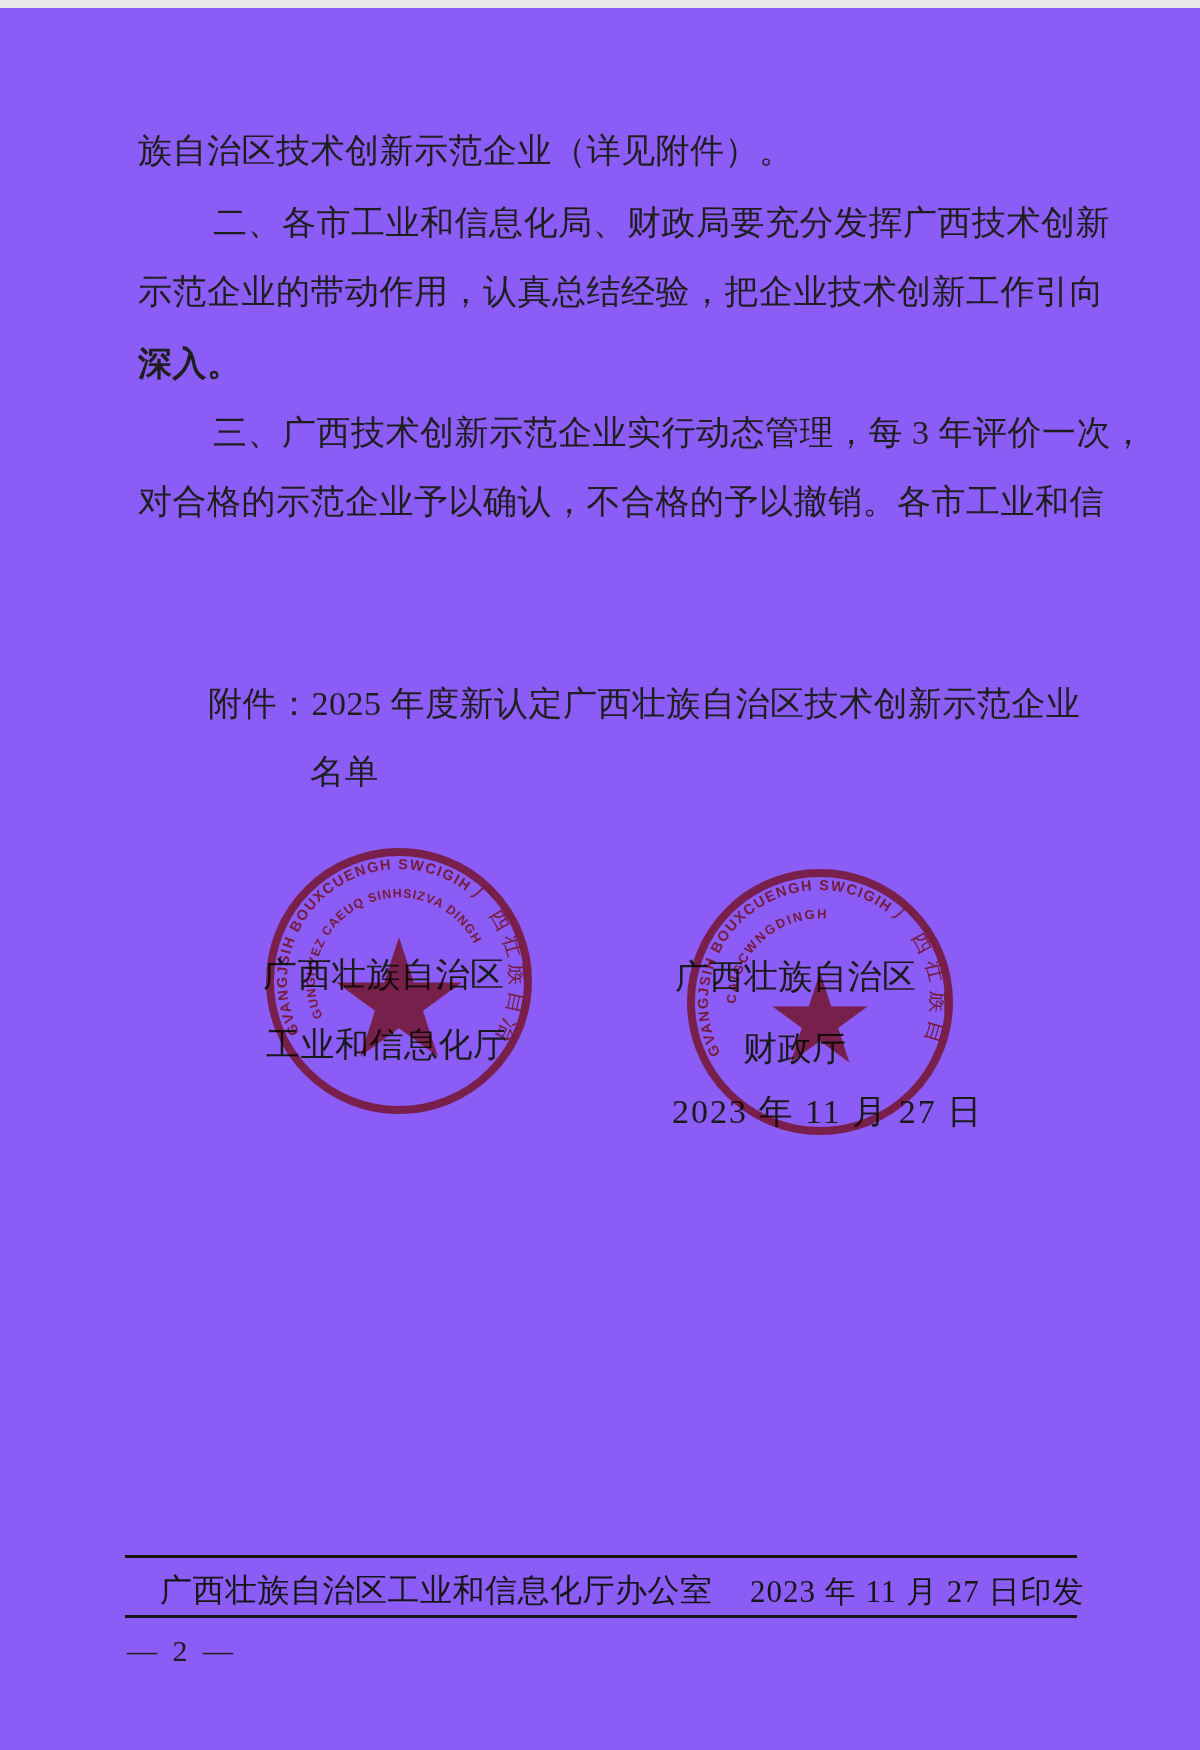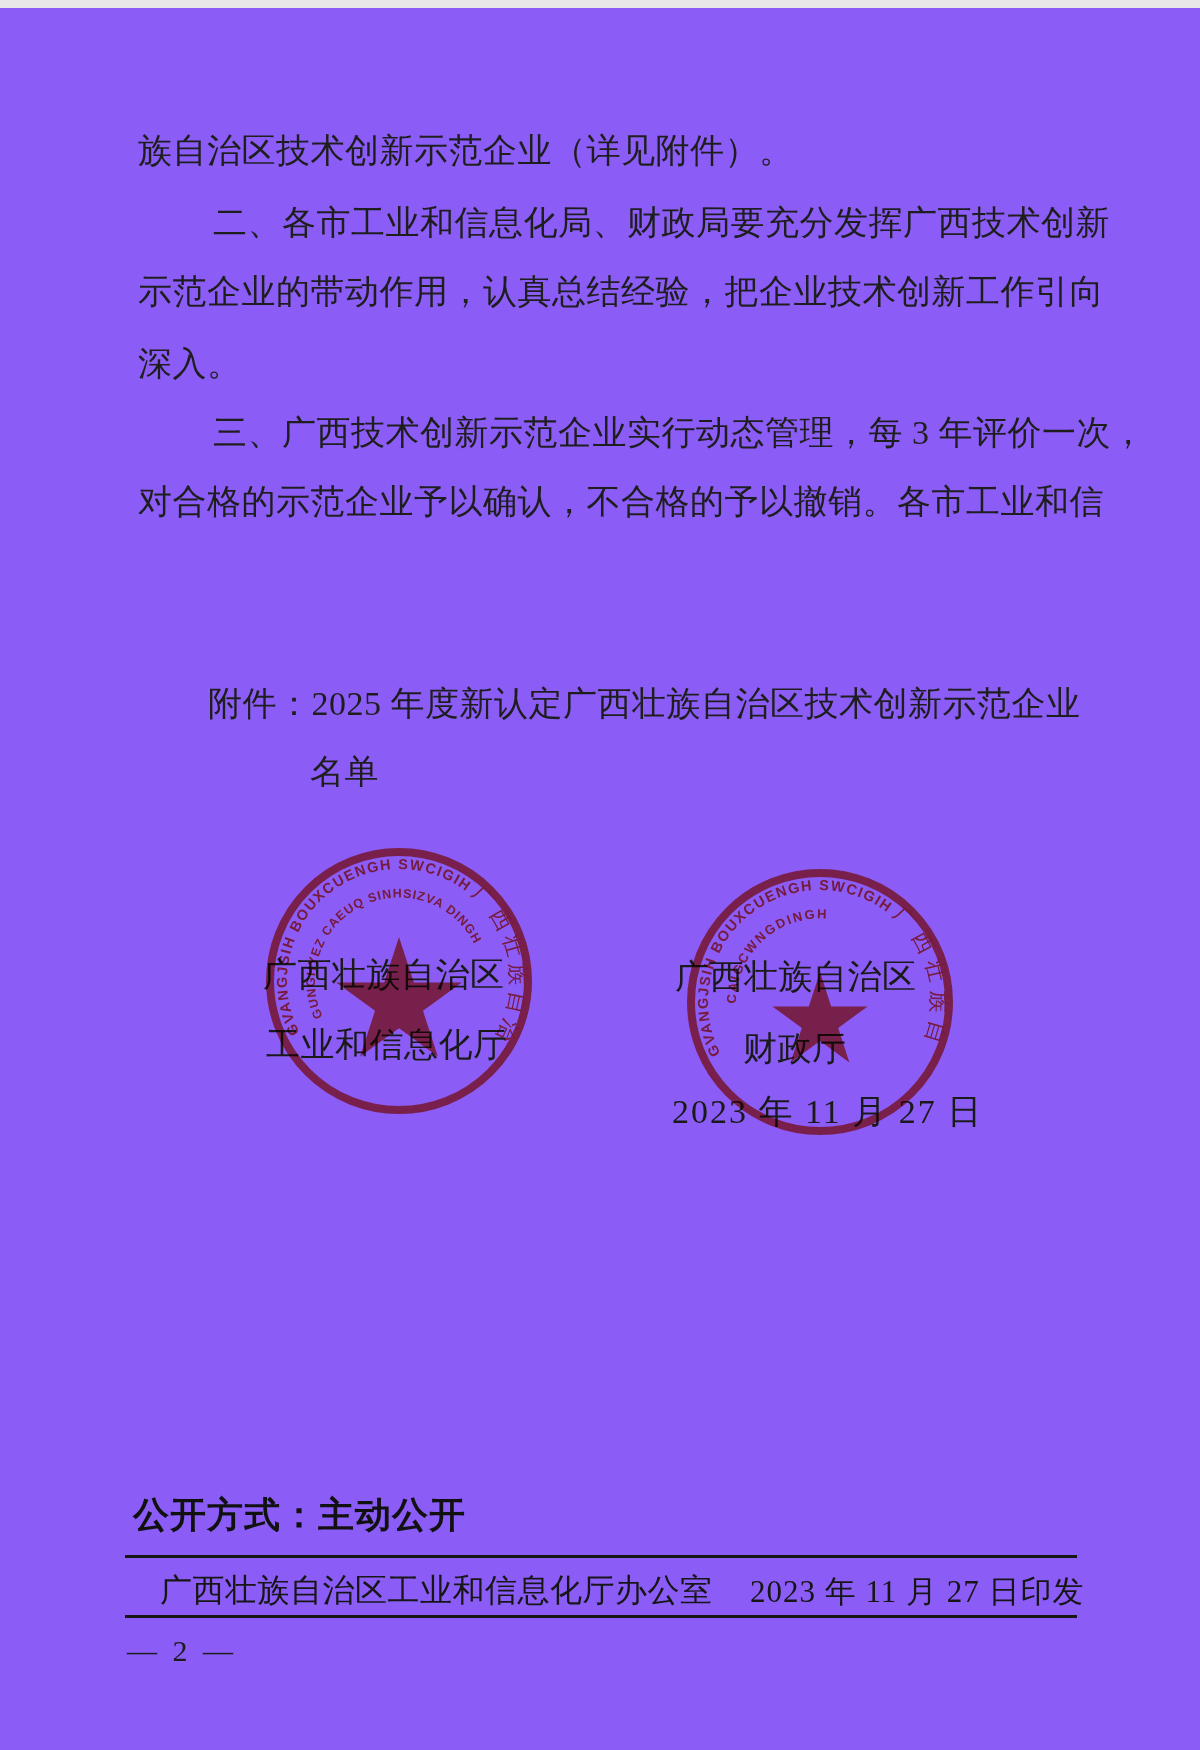--- a/index.html
+++ b/index.html
@@ -16,21 +16,21 @@
   .bl{
     position:absolute;
     font-size:34px;
     letter-spacing:0.5px;
     white-space:nowrap;
     color:#1e1e1e;
   }
   .bl-0{top:120px;left:138px;}
   .bl-1{top:192px;left:213px;}
   .bl-2{top:261px;left:138px;}
-  .bl-3{top:333px;left:138px;}
+  .bl-3{top:333px;left:138px;font-weight:bold;}
   .bl-4{top:402px;left:213px;}
   .bl-5{top:471px;left:138px;}
   .bl-6{top:539px;left:138px;}
   .att-1{top:673px;left:208px;}
   .att-2{top:741px;left:310px;text-align:right;}
 
   
   .sig{
     position:absolute;
     font-size:34px;
@@ -138,20 +138,19 @@
         </textPath>
       </text>
       <text fill="#d5342b">
         <textPath href="#sealR-inner" startOffset="12%">
           <tspan class="latin" font-size="13" letter-spacing="2">CAIGCWNGDINGH</tspan>
         </textPath>
       </text>
     </svg>
   </div>
 
-  <div class="disclosure">公开方式：主动公开</div>
   <div class="rule rule-a"></div>
   <div class="issuer">广西壮族自治区工业和信息化厅办公室</div>
   <div class="print-date">2023 年 11 月 27 日印发</div>
   <div class="rule rule-b"></div>
   <div class="page-num">— 2 —</div>
 
 </div>
 
 </body></html>

